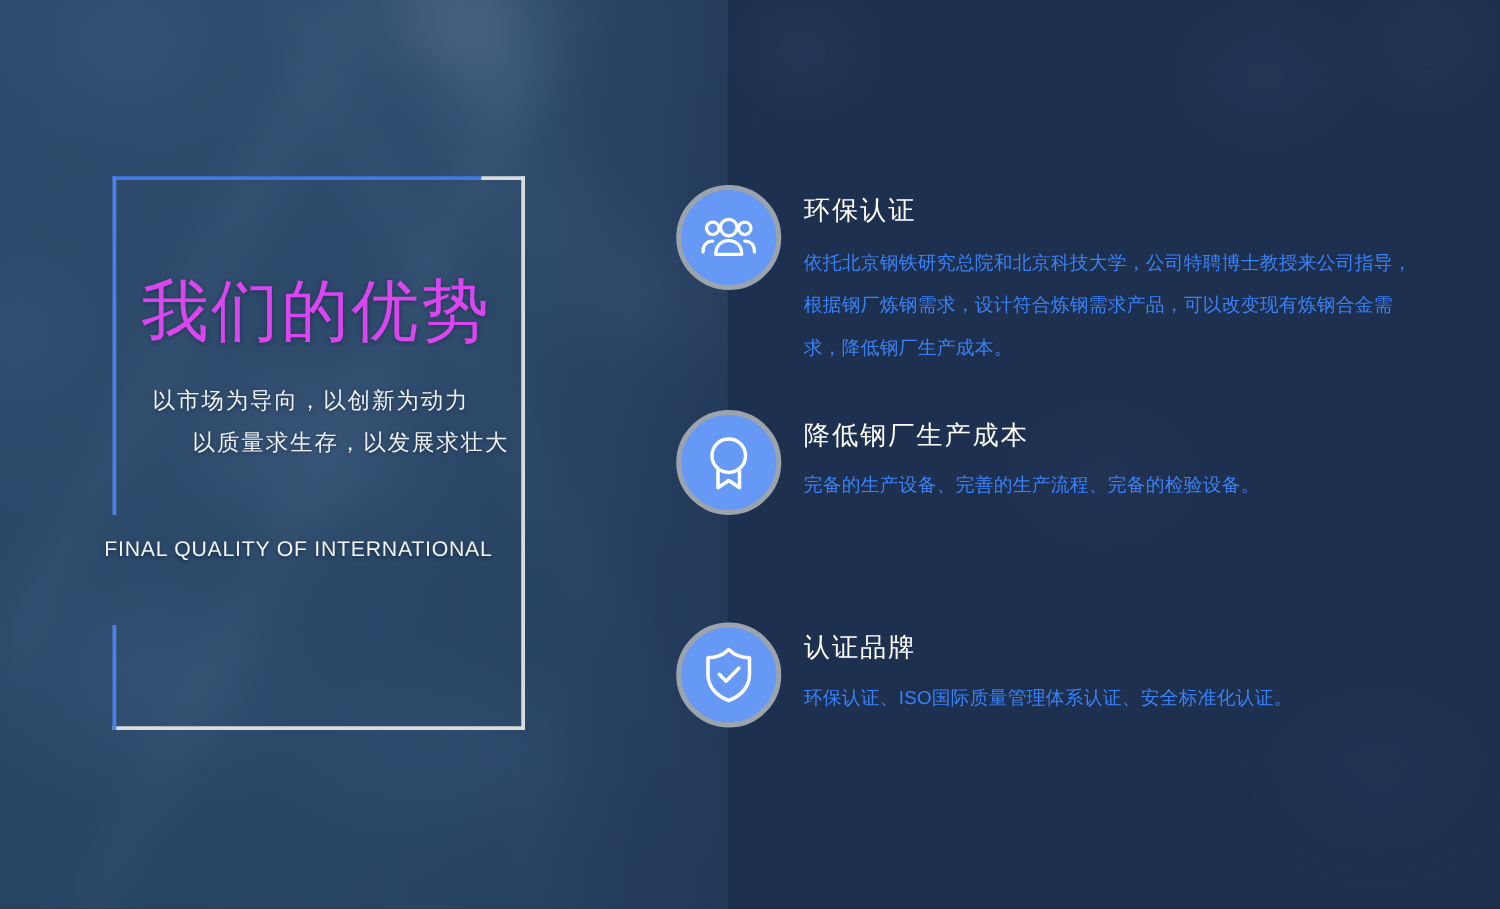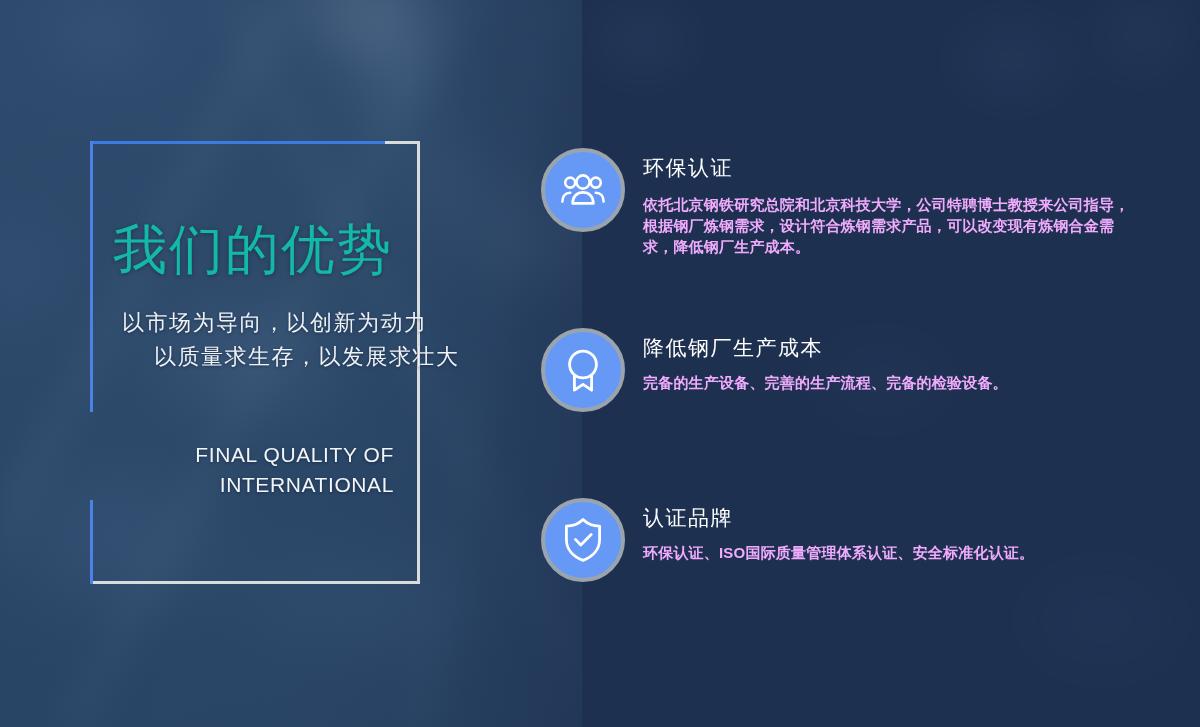--- a/index.html
+++ b/index.html
@@ -98,43 +98,43 @@
   #frame-left-upper { left: 90px;  top: 141px; width: 3px;   height: 271px; background: #4a82e8; }
   #frame-left-lower { left: 90px;  top: 500px; width: 3px;   height: 84px;  background: #4a82e8; }
 
   
   #hero-title {
     position: absolute;
     left: 113px; top: 222px;
     font-size: 54px;
     line-height: 1;
     letter-spacing: 2px;
-    color: #14b8a6;
+    color: #d946ef;
     font-weight: 400;
     white-space: nowrap;
     text-shadow: 0 1px 4px rgba(10,24,44,0.45);
   }
   .hero-sub {
     position: absolute;
     left: 122px;
-    font-size: 22px;
+    font-size: 18px;
     letter-spacing: 1.5px;
     color: #eef2f7;
     white-space: nowrap;
     text-shadow: 0 1px 3px rgba(10,24,44,0.5);
   }
   #hero-sub-1 { top: 308px; }
   #hero-sub-2 { top: 342px; margin-left: 32px; }
 
   #hero-en {
     position: absolute;
-    left: 26px; top: 440px;
+    left: 26px; top: 425px;
     width: 368px;
     text-align: right;
-    font-size: 21px;
+    font-size: 17px;
     line-height: 30px;
     letter-spacing: .6px;
     color: #f2f5f9;
     text-shadow: 0 1px 3px rgba(10,24,44,0.55);
   }
   #hero-en .l1 { display: block; }
   #hero-en .l2 { display: block; }
 
   
   .feature {
@@ -167,24 +167,23 @@
     font-size: 21px;
     letter-spacing: 1.5px;
     color: #ffffff;
     white-space: nowrap;
   }
   .feature-desc {
     position: absolute;
     left: 61px; top: 46px;
     width: 492px;
     font-size: 15px;
-    line-height: 21px;
-    color: #f0abfc;
+    line-height: 34px;
+    color: #3b82f6;
     letter-spacing: .2px;
-    font-weight: bold;
   }
   #feature-1 .feature-desc,
   #feature-2 .feature-desc { top: 44px; }
 </style>
 </head>
 <body>
 
 <div id="stage">
 
   <div id="left-panel">

